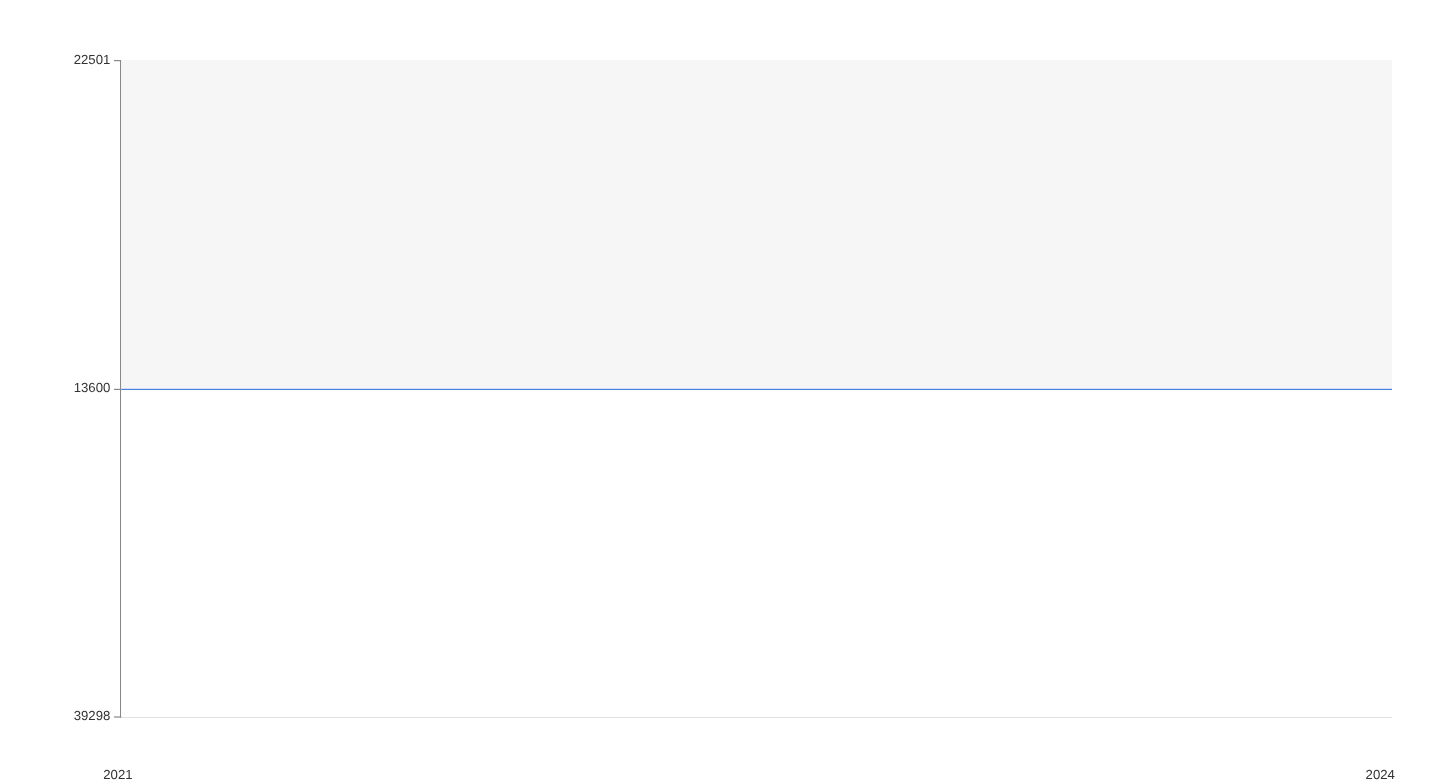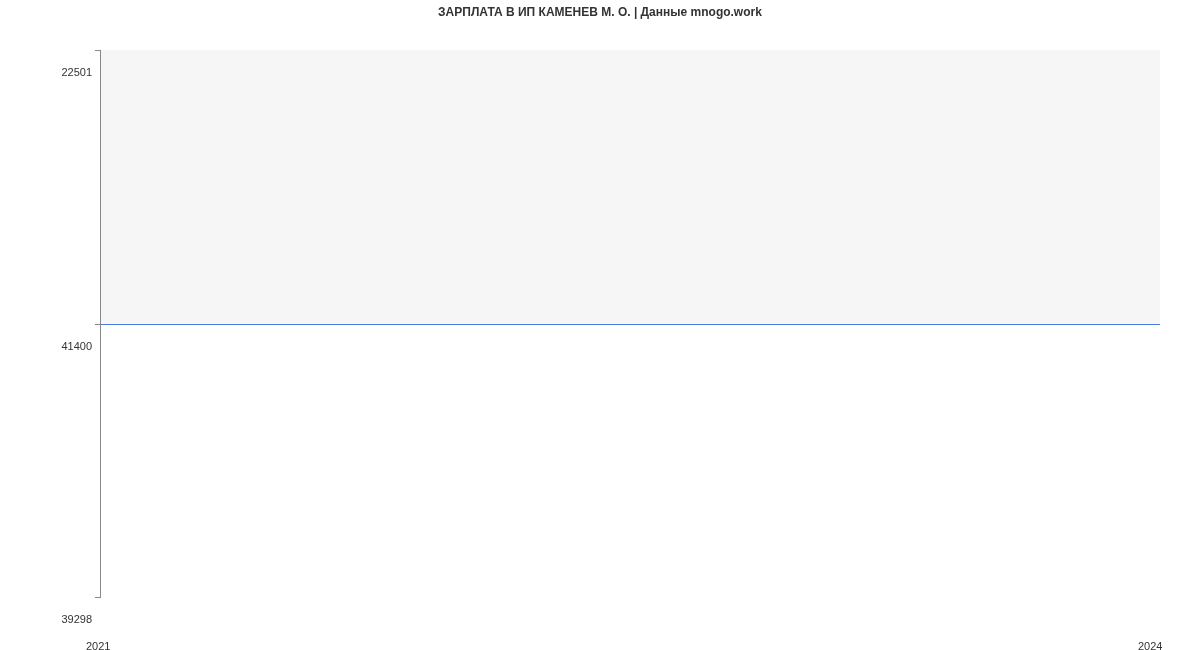--- a/index.html
+++ b/index.html
@@ -64,44 +64,42 @@
       height: 1px;
       background: #888;
     }
     .y-label {
       position: absolute;
       right: 1108px;
       font-size: 11px;
       color: #333;
       text-align: right;
       transform: translateY(-50%);
-      margin-top: 22px;
     }
     .x-label {
       position: absolute;
       top: 640px;
       font-size: 11px;
       color: #333;
     }
   </style>
 </head>
 <body>
 
 <div class="chart-container">
-  <div class="chart-title">ЗАРПЛАТА В ИП КАМЕНЕВ М. О. | Данные mnogo.work</div>
 
   <div class="plot-area">
     <div class="upper-half"></div>
     <div class="lower-half"></div>
     <div class="data-line"></div>
   </div>
 
   <div class="y-tick" style="top:50px"></div>
   <div class="y-tick" style="top:324px"></div>
   <div class="y-tick" style="top:597px"></div>
 
   <div class="y-label" style="top:50px">22501</div>
-  <div class="y-label" style="top:324px">41400</div>
+  <div class="y-label" style="top:324px">13600</div>
   <div class="y-label" style="top:597px">39298</div>
 
   <div class="x-label" style="left:86px">2021</div>
   <div class="x-label" style="left:1138px">2024</div>
 </div>
 
 </body></html>

